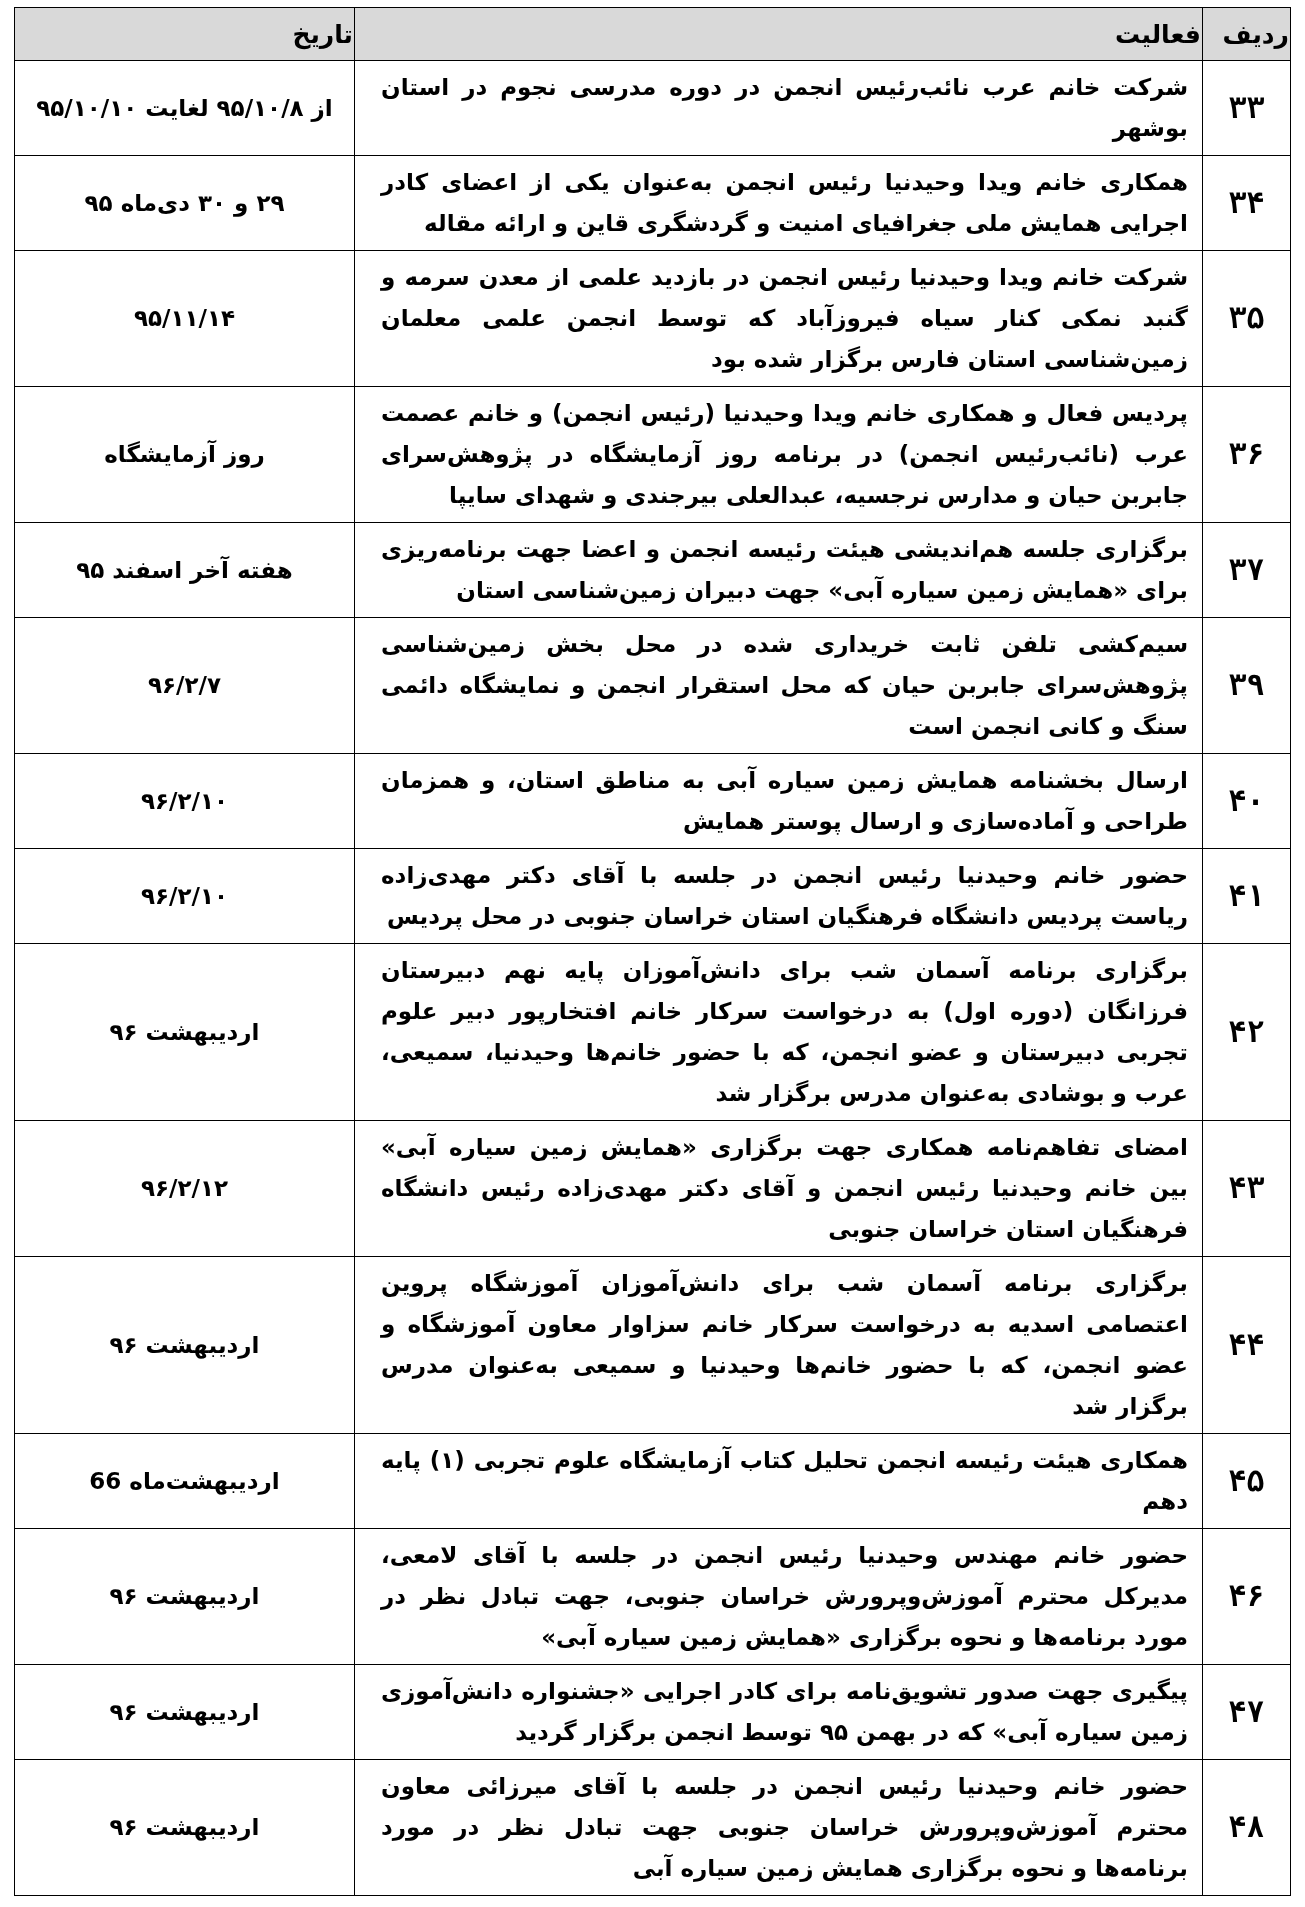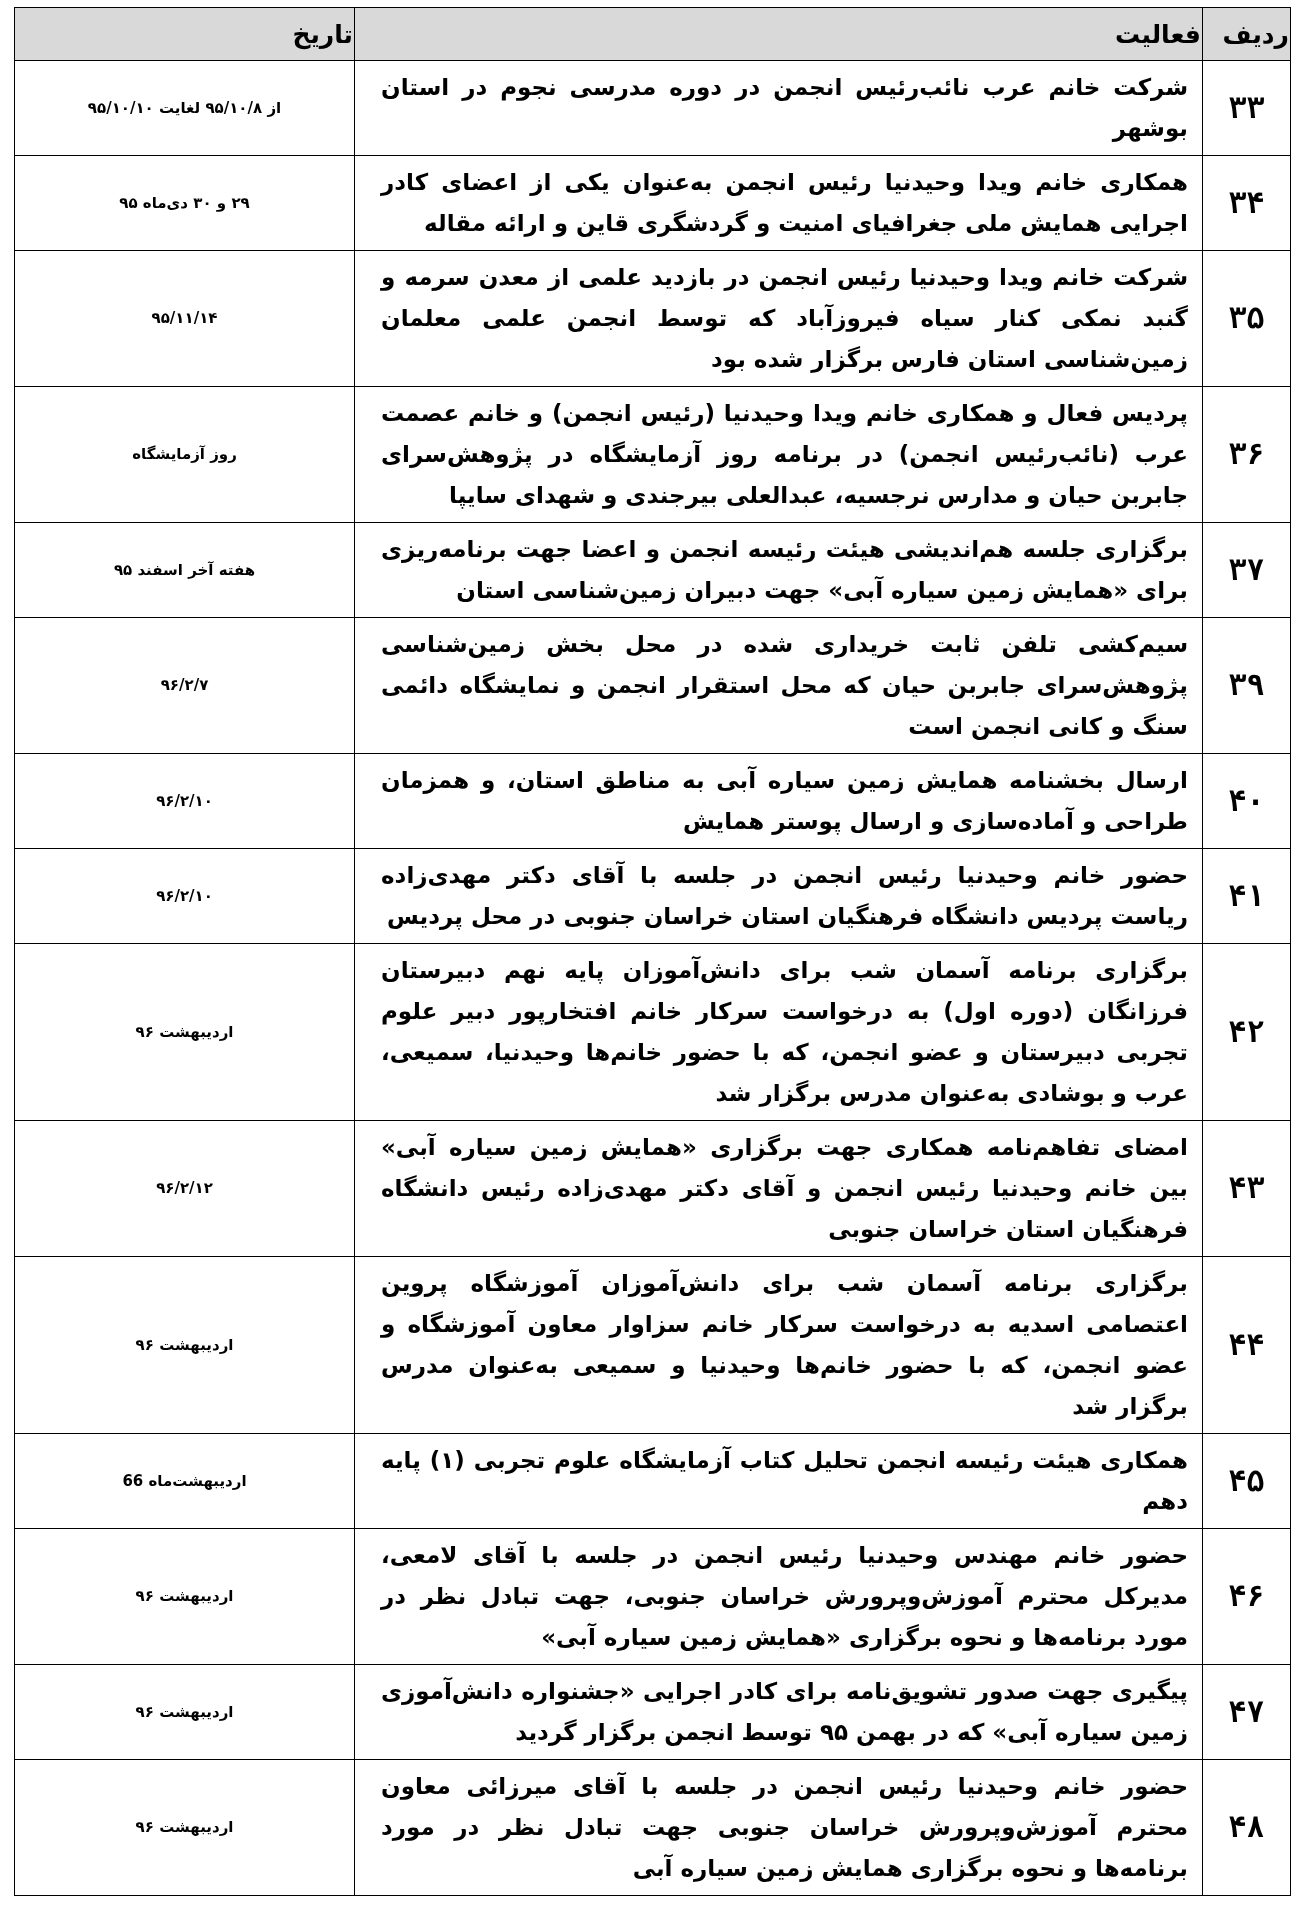--- a/index.html
+++ b/index.html
@@ -34,21 +34,21 @@
     text-align: justify;
     text-align-last: right;
     font-size: 23px;
     font-weight: bold;
     line-height: 41px;
     padding: 6px 14px 6px 26px;
     font-family: "DejaVu Sans", sans-serif;
   }
   td.date {
     text-align: center;
-    font-size: 15px;
+    font-size: 23px;
     font-weight: bold;
     line-height: 41px;
     padding: 6px 8px;
     font-family: "DejaVu Sans", sans-serif;
   }
 </style>
 </head>
 <body>
 
 <div class="table-wrap">

